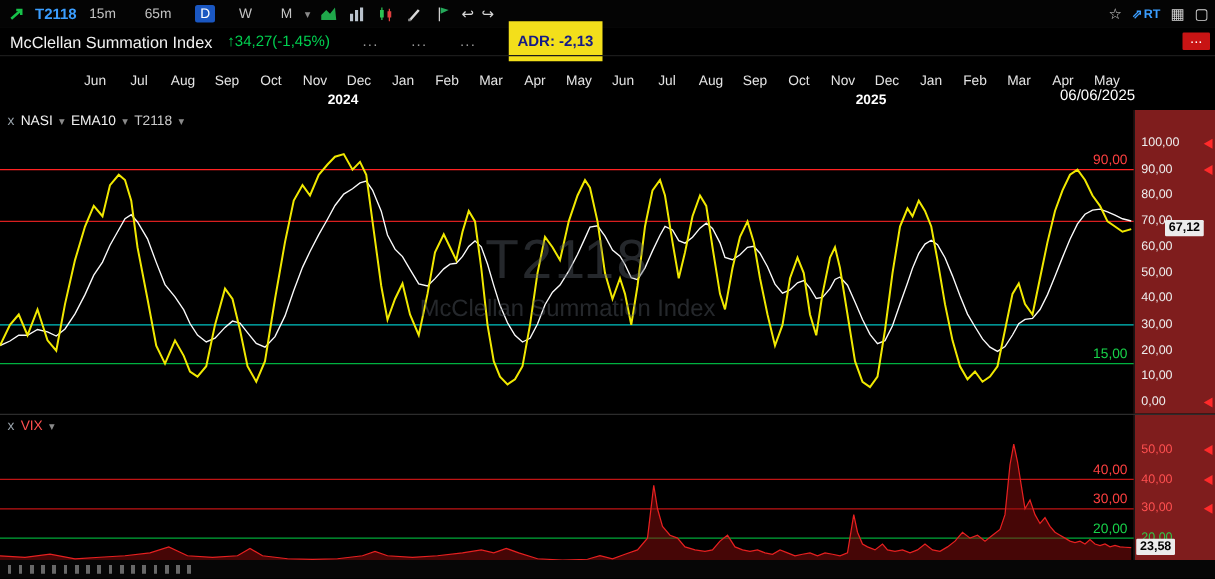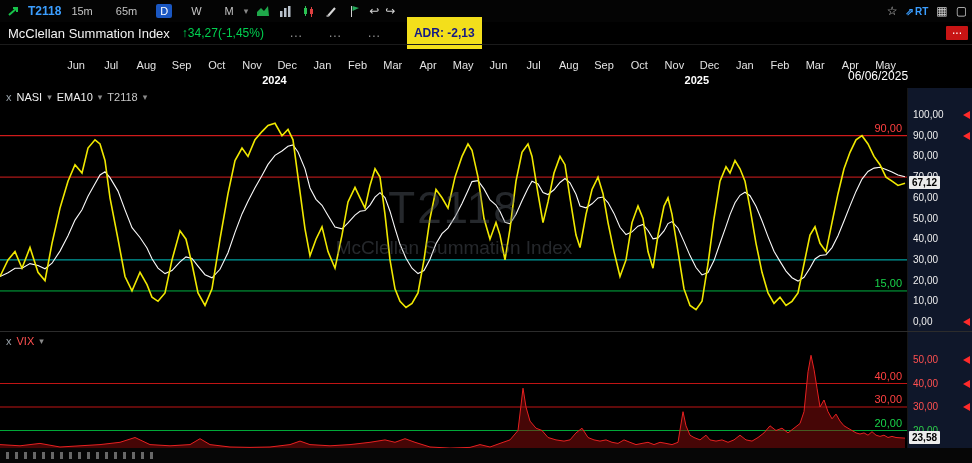--- a/index.html
+++ b/index.html
@@ -34,21 +34,21 @@
   .back-arrow{position:absolute;left:5px;top:12px;color:#d4af3f;font-size:13px;}
   .month{position:absolute;top:14px;font-size:11px;color:#e3e3e3;transform:translateX(-50%);margin-left:48px;}
   .year{position:absolute;top:29px;font-size:11px;font-weight:bold;color:#fff;transform:translateX(-50%);}
   .axis-date{position:absolute;left:848px;top:24px;font-size:12px;color:#fff;}
 
   
   .panel{position:absolute;left:0;width:972px;background:#000;}
   .panel-main{top:88px;height:243px;}
   .panel-vix{top:331px;height:117px;border-top:1px solid #2c2c2c;}
   .chart-svg{position:absolute;top:0;left:0;}
-  .price-axis{position:absolute;top:0;right:0;width:64px;height:100%;background:#0f172a;border-left:1px solid #161616;}
+  .price-axis{position:absolute;top:0;right:0;width:64px;height:100%;background:#7f1d1d;border-left:1px solid #161616;}
   .axis-label{position:absolute;left:5px;font-size:10px;color:#eee;white-space:nowrap;}
   .val-badge{position:absolute;left:1px;background:#ececec;color:#000;font-size:10px;font-weight:bold;
              padding:0 3px;line-height:13px;border-radius:1px;}
   .marker{position:absolute;right:2px;width:0;height:0;border-top:4px solid transparent;
           border-bottom:4px solid transparent;border-right:7px solid #f00;}
   .legend{position:absolute;top:3px;left:6px;display:flex;gap:5px;align-items:center;font-size:11px;z-index:6;}
   .lg-x{color:#9aa4ac;}
   .lg-main{color:#f0f0f0;}
   .lg-dim{color:#c8c8c8;}
   .lg-vix{color:#ff5050;}
@@ -183,21 +183,21 @@
         <span class="axis-label" style="top: 103.8px; color: rgb(238, 238, 238);">60,00</span>
         <span class="axis-label" style="top: 124.5px; color: rgb(238, 238, 238);">50,00</span>
         <span class="axis-label" style="top: 145.2px; color: rgb(238, 238, 238);">40,00</span>
         <span class="axis-label" style="top: 165.9px; color: rgb(238, 238, 238);">30,00</span>
         <span class="axis-label" style="top: 186.6px; color: rgb(238, 238, 238);">20,00</span>
         <span class="axis-label" style="top: 207.3px; color: rgb(238, 238, 238);">10,00</span>
         <span class="axis-label" style="top: 228px; color: rgb(238, 238, 238);">0,00</span>
         <div class="marker" style="top: 23px; border-right-color: rgb(255, 42, 42);"></div>
         <div class="marker" style="top: 43.7px; border-right-color: rgb(255, 42, 42);"></div>
         <div class="marker" style="top: 230px; border-right-color: rgb(255, 42, 42);"></div>
-        <div class="val-badge" style="top: 88.0616px;">67,12</div>
+        <div class="val-badge" style="top: 88.0616px; margin-left: 23px;">67,12</div>
       </div>
   <span class="lvl" style="top: 33.7px; color: rgb(255, 64, 64);">90,00</span>
       <span class="lvl" style="top: 188.95px; color: rgb(24, 210, 74);">15,00</span>
     </div>
 
   <div class="panel panel-vix">
     <svg id="vix-svg" class="chart-svg" width="908" height="117">
         <line x1="0" x2="908" y1="51.5" y2="51.5" stroke="#c01414" stroke-width="1"></line>
         <line x1="0" x2="908" y1="75" y2="75" stroke="#c01414" stroke-width="1"></line>
         <line x1="0" x2="908" y1="98.5" y2="98.5" stroke="#00a838" stroke-width="1"></line>

